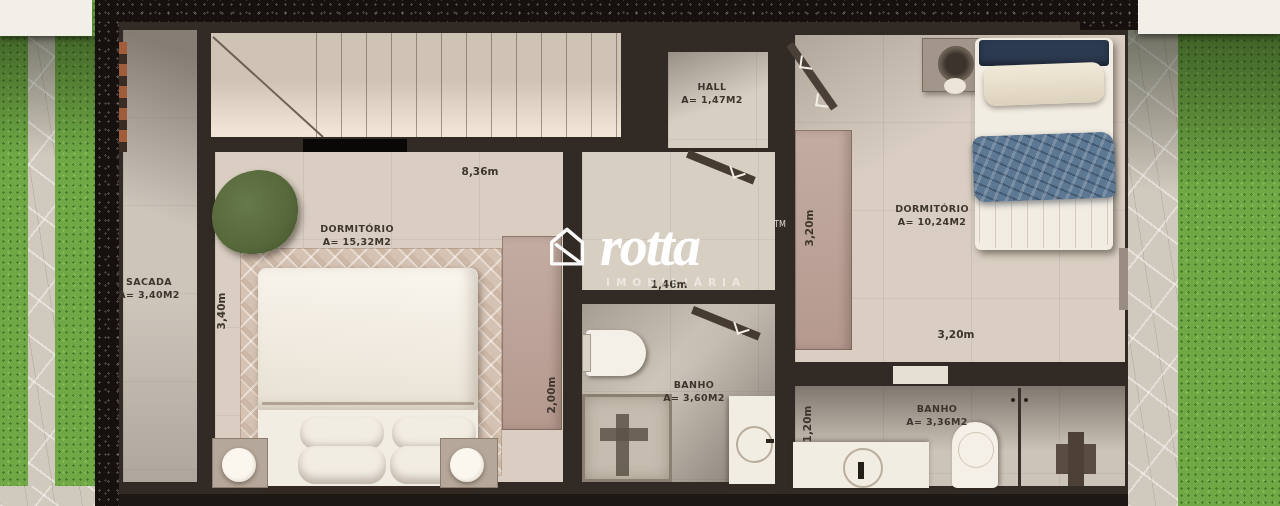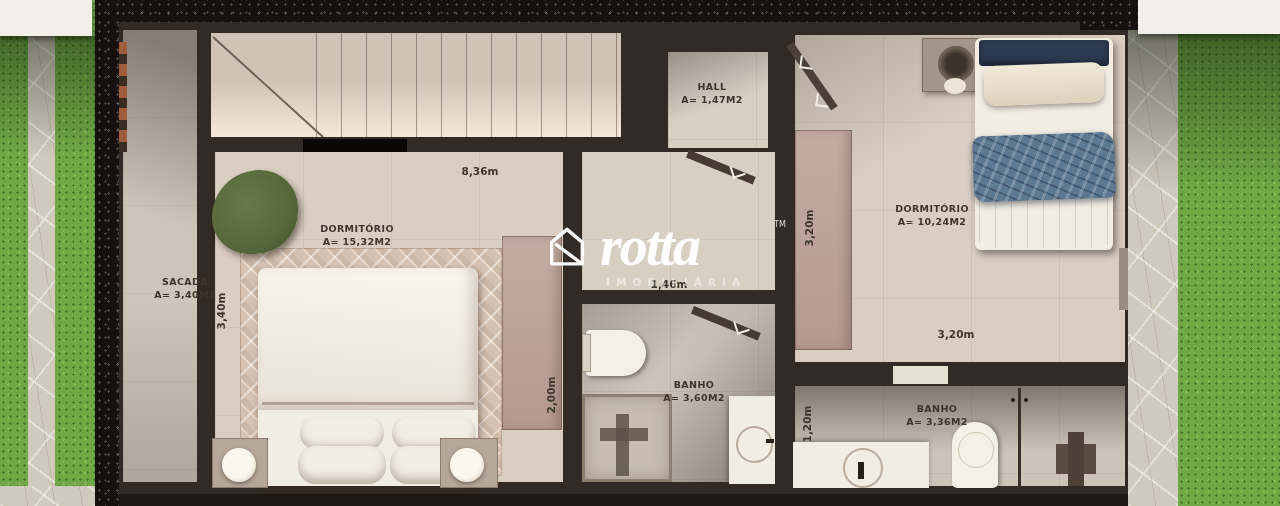--- a/index.html
+++ b/index.html
@@ -148,21 +148,21 @@
   <div class="abs" style="left:1068px;top:432px;width:16px;height:54px;background:#4c4037;"></div>
 
   <div class="abs" style="left:689px;top:150px;width:72px;height:8px;background:#463b31;transform:rotate(22deg);transform-origin:left top;"></div>
   <div class="cornermark" style="left:731px;top:164px;transform:rotate(-18deg);"></div>
   <div class="abs" style="left:694px;top:306px;width:72px;height:8px;background:#463b31;transform:rotate(22deg);transform-origin:left top;"></div>
   <div class="cornermark" style="left:735px;top:320px;transform:rotate(-18deg);"></div>
   <div class="abs" style="left:793px;top:42px;width:78px;height:8px;background:#4a4038;transform:rotate(55deg);transform-origin:left top;"></div>
   <div class="cornermark" style="left:816px;top:94px;transform:rotate(8deg);"></div>
   <div class="cornermark" style="left:800px;top:56px;transform:rotate(8deg);"></div>
 
-  <div class="rlabel" style="left:149px;top:275px;margin-left:36px;">
+  <div class="rlabel" style="left:149px;top:275px;">
     <span>SACADA</span><br>
     <span>A= 3,40M2</span>
   </div>
   <div class="rlabel" style="left:712px;top:80px;">
     <span>HALL</span><br>
     <span>A= 1,47M2</span>
   </div>
   <div class="rlabel" style="left:357px;top:222px;">
     <span>DORMITÓRIO</span><br>
     <span>A= 15,32M2</span>

